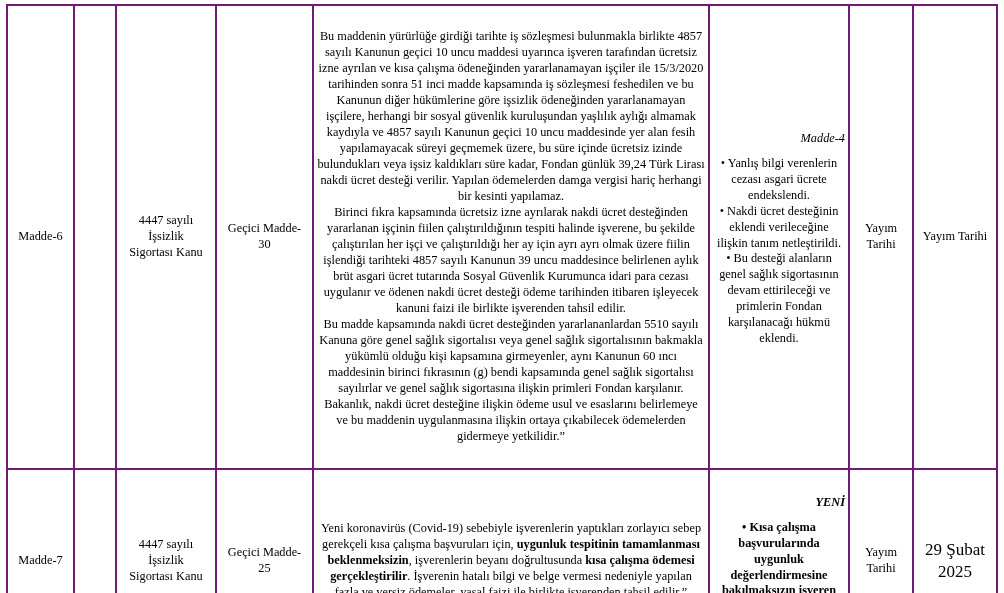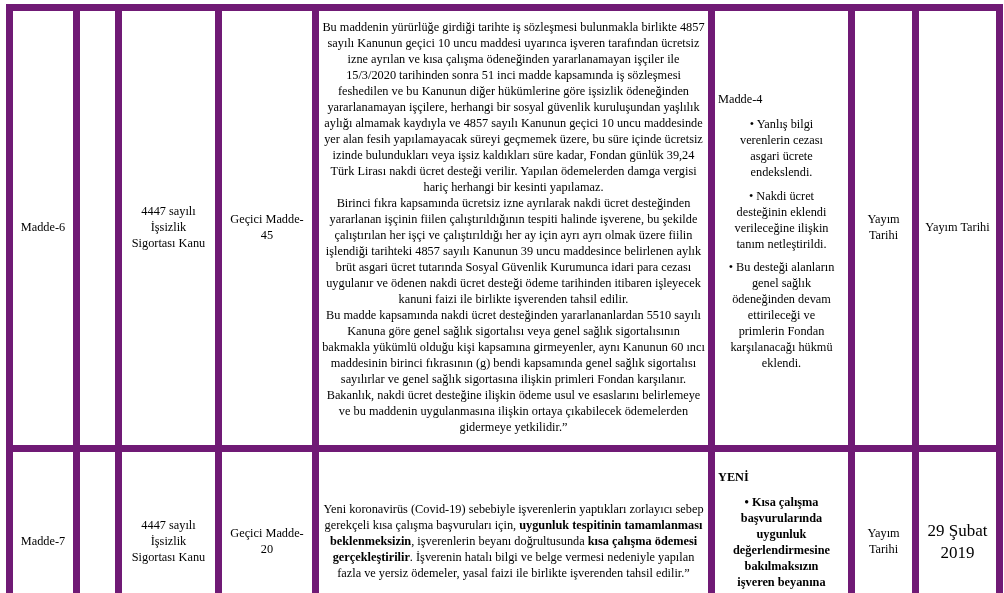--- a/index.html
+++ b/index.html
@@ -21,22 +21,22 @@
     box-sizing: border-box;
     padding: 4px 6px 4px 6px;
   }
   table.law-table {
     border-collapse: collapse;
     table-layout: fixed;
     width: 990px;
     margin: 0;
   }
   table.law-table td {
-    border: 7px solid #701a75;
-    padding: 2px 3px;
+    border: 2px solid #701a75;
+    padding: 16px 3px;
     vertical-align: middle;
     text-align: center;
     font-size: 12.3px;
     line-height: 1.30;
   }
   
   col.c-madde      { width: 67px; }
   col.c-blank      { width: 42px; }
   col.c-kanun      { width: 100px; }
   col.c-gecici     { width: 97px; }
@@ -64,33 +64,34 @@
     margin: 0;
     text-indent: 0;
   }
   .cell-degisiklik {
     font-size: 12.2px;
     line-height: 1.30;
     padding: 3px 4px;
     vertical-align: middle;
   }
   .cell-degisiklik .heading {
-    margin: 16px 0 9px 0;
-    text-align: left;
+    margin: 4px 0 9px 0;
+    text-align: right;
+    font-style: italic;
   }
   .cell-degisiklik .heading.bold {
     font-weight: bold;
   }
   .cell-degisiklik .bullets {
     margin: 0;
     padding: 0;
     list-style: none;
   }
   .cell-degisiklik .bullets li {
-    margin: 8px;
+    margin: 0;
     padding: 0;
     text-align: center;
   }
   .cell-degisiklik.bold-body .bullets li,
   .cell-degisiklik.bold-body .heading {
     font-weight: bold;
   }
   .cell-yururluk {
     font-size: 12.3px;
     vertical-align: middle;
@@ -129,68 +130,68 @@
       <tr class="row-one">
         <td class="cell-madde">Madde-6</td>
         <td class="cell-blank"></td>
         <td class="cell-kanun">
           <span class="nowrapline">4447 sayılı</span>
           <span class="nowrapline">İşsizlik</span>
           <span class="nowrapline">Sigortası Kanu</span>
         </td>
         <td class="cell-gecici">
           <span class="nowrapline">Geçici Madde-</span>
-          <span class="nowrapline">45</span>
+          <span class="nowrapline">30</span>
         </td>
         <td class="cell-metin">
           <p>Bu maddenin yürürlüğe girdiği tarihte iş sözleşmesi bulunmakla birlikte 4857 sayılı Kanunun geçici 10 uncu maddesi uyarınca işveren tarafından ücretsiz izne ayrılan ve kısa çalışma ödeneğinden yararlanamayan işçiler ile 15/3/2020 tarihinden sonra 51 inci madde kapsamında iş sözleşmesi feshedilen ve bu Kanunun diğer hükümlerine göre işsizlik ödeneğinden yararlanamayan işçilere, herhangi bir sosyal güvenlik kuruluşundan yaşlılık aylığı almamak kaydıyla ve 4857 sayılı Kanunun geçici 10 uncu maddesinde yer alan fesih yapılamayacak süreyi geçmemek üzere, bu süre içinde ücretsiz izinde bulundukları veya işsiz kaldıkları süre kadar, Fondan günlük 39,24 Türk Lirası nakdi ücret desteği verilir. Yapılan ödemelerden damga vergisi hariç herhangi bir kesinti yapılamaz.</p>
           <p>Birinci fıkra kapsamında ücretsiz izne ayrılarak nakdi ücret desteğinden yararlanan işçinin fiilen çalıştırıldığının tespiti halinde işverene, bu şekilde çalıştırılan her işçi ve çalıştırıldığı her ay için ayrı ayrı olmak üzere fiilin işlendiği tarihteki 4857 sayılı Kanunun 39 uncu maddesince belirlenen aylık brüt asgari ücret tutarında Sosyal Güvenlik Kurumunca idari para cezası uygulanır ve ödenen nakdi ücret desteği ödeme tarihinden itibaren işleyecek kanuni faizi ile birlikte işverenden tahsil edilir.</p>
           <p>Bu madde kapsamında nakdi ücret desteğinden yararlananlardan 5510 sayılı Kanuna göre genel sağlık sigortalısı veya genel sağlık sigortalısının bakmakla yükümlü olduğu kişi kapsamına girmeyenler, aynı Kanunun 60 ıncı maddesinin birinci fıkrasının (g) bendi kapsamında genel sağlık sigortalısı sayılırlar ve genel sağlık sigortasına ilişkin primleri Fondan karşılanır.</p>
           <p>Bakanlık, nakdi ücret desteğine ilişkin ödeme usul ve esaslarını belirlemeye ve bu maddenin uygulanmasına ilişkin ortaya çıkabilecek ödemelerden gidermeye yetkilidir.”</p>
         </td>
         <td class="cell-degisiklik">
           <div class="heading">Madde-4</div>
           <ul class="bullets">
             <li>• Yanlış bilgi verenlerin cezası asgari ücrete endekslendi.</li>
             <li>• Nakdi ücret desteğinin eklendi verileceğine ilişkin tanım netleştirildi.</li>
-            <li>• Bu desteği alanların genel sağlık ödeneğinden devam ettirileceği ve primlerin Fondan karşılanacağı hükmü eklendi.</li>
+            <li>• Bu desteği alanların genel sağlık sigortasının devam ettirileceği ve primlerin Fondan karşılanacağı hükmü eklendi.</li>
           </ul>
         </td>
         <td class="cell-yururluk">
           <span class="nowrapline">Yayım</span>
           <span class="nowrapline">Tarihi</span>
         </td>
         <td class="cell-tarih">Yayım Tarihi</td>
       </tr>
 
       <tr class="row-two">
         <td class="cell-madde">Madde-7</td>
         <td class="cell-blank"></td>
         <td class="cell-kanun">
           <span class="nowrapline">4447 sayılı</span>
           <span class="nowrapline">İşsizlik</span>
           <span class="nowrapline">Sigortası Kanu</span>
         </td>
         <td class="cell-gecici">
           <span class="nowrapline">Geçici Madde-</span>
-          <span class="nowrapline">20</span>
+          <span class="nowrapline">25</span>
         </td>
         <td class="cell-metin" style="vertical-align:middle">
           <p><span>Yeni koronavirüs (Covid-19) sebebiyle işverenlerin yaptıkları zorlayıcı sebep gerekçeli kısa çalışma başvuruları için, </span><b>uygunluk tespitinin tamamlanması beklenmeksizin</b><span>, işverenlerin beyanı doğrultusunda </span><b>kısa çalışma ödemesi gerçekleştirilir</b><span>. İşverenin hatalı bilgi ve belge vermesi nedeniyle yapılan fazla ve yersiz ödemeler, yasal faizi ile birlikte işverenden tahsil edilir.”</span></p>
         </td>
         <td class="cell-degisiklik bold-body">
           <div class="heading bold">YENİ</div>
           <ul class="bullets">
             <li>• Kısa çalışma başvurularında uygunluk değerlendirmesine bakılmaksızın işveren beyanına göre ödemeler başlayacaktır.</li>
           </ul>
         </td>
         <td class="cell-yururluk">
           <span class="nowrapline">Yayım</span>
           <span class="nowrapline">Tarihi</span>
         </td>
         <td class="cell-tarih bold">
           <span class="nowrapline">29 Şubat</span>
-          <span class="nowrapline">2019</span>
+          <span class="nowrapline">2025</span>
         </td>
       </tr>
     </tbody>
   </table>
 </div>
 
 </body></html>

